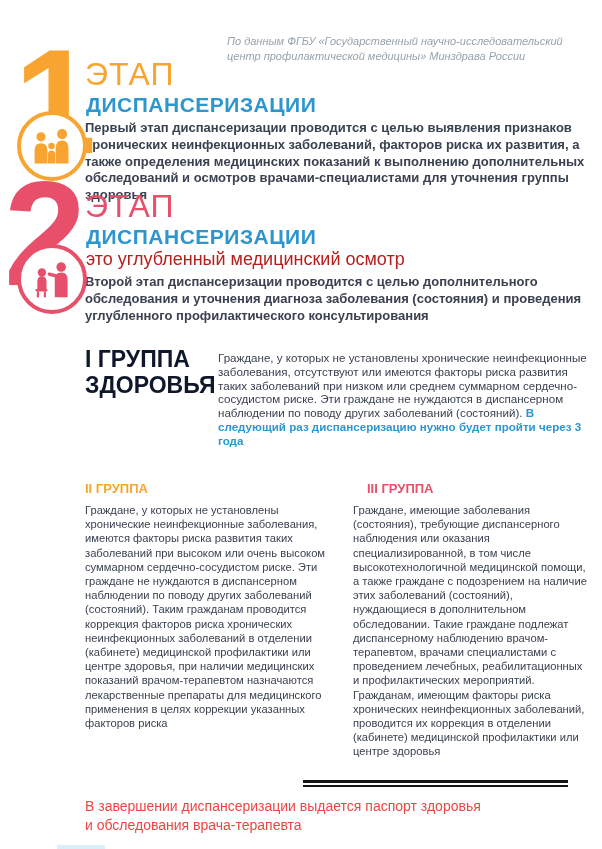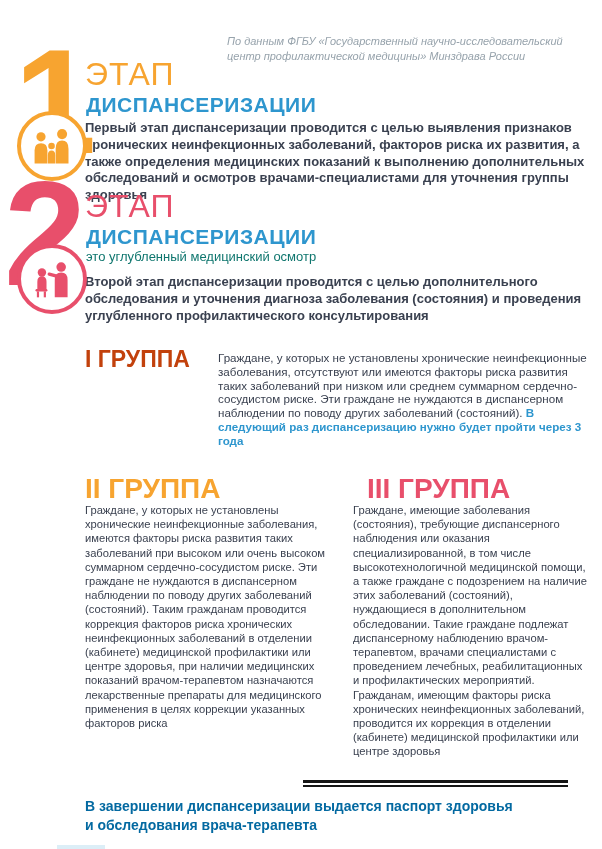--- a/index.html
+++ b/index.html
@@ -26,41 +26,41 @@
   }
   .circle1{left:17px;top:111px;border:4px solid #f7a430;}
   .circle2{left:17px;top:244px;border:4px solid #e84f6b;}
   
   .stage-title{font-weight:normal;font-size:32px;line-height:36px;letter-spacing:1px;}
   .stage-sub{font-weight:bold;font-size:21px;line-height:23px;color:#2e96ce;letter-spacing:.5px;text-align:center;}
   .st1-title{left:85px;top:56px;color:#f7a430;}
   .st1-sub{left:86px;top:93px;}
   .st2-title{left:85px;top:188px;color:#e84f6b;}
   .st2-sub{left:86px;top:225px;}
-  .st2-tagline{left:86px;top:249px;font-size:13px;color:#0f766e;}
+  .st2-tagline{left:86px;top:249px;font-size:18px;color:#b91c1c;}
   
   .stage-text{width:512px;font-size:13px;line-height:16.8px;color:#3a4150;font-weight:bold;}
   .st1-text{left:85px;top:120px;}
   .st2-text{left:85px;top:274px;}
   
-  .g1-title{left:85px;top:346px;width:130px;font-weight:bold;font-size:23px;line-height:26px;color:#c2410c;}
+  .g1-title{left:85px;top:346px;width:130px;font-weight:bold;font-size:23px;line-height:26px;color:#0f172a;}
   .g1-text{left:218px;top:351px;width:372px;font-size:11.6px;line-height:13.8px;}
   .hl{color:#2e96ce;font-weight:bold;}
   
-  .col-title{font-weight:bold;font-size:28px;line-height:22px;}
+  .col-title{font-weight:bold;font-size:13px;line-height:22px;}
   .g2-title{left:85px;top:478px;color:#f7a430;}
   .g3-title{left:367px;top:478px;color:#e84f6b;}
   .col-text{font-size:11.2px;line-height:14.2px;}
   .g2-text{left:85px;top:503px;width:252px;}
   .g3-text{left:353px;top:503px;width:236px;}
   
   .passport-title{left:85px;top:768px;font-weight:bold;font-size:25px;color:#f7a430;letter-spacing:.5px;}
   .passport-rule{left:303px;top:780px;width:265px;height:7px;
     border-top:3px solid #151515;border-bottom:2px solid #151515;box-sizing:border-box;}
-  .passport-text{left:85px;top:797px;width:460px;font-weight:bold;font-size:14px;line-height:19px;color:#0369a1;}
+  .passport-text{left:85px;top:797px;width:460px;font-weight:normal;font-size:14px;line-height:19px;color:#ef4444;}
   .passport-text span{display:block;}
   
   .bottom-mark{left:57px;top:845px;width:48px;height:4px;background:#dceef7;}
   svg{display:block;}
 </style>
 </head>
 <body>
 
 <div class="page">
 
@@ -98,20 +98,21 @@
       </svg>
     </span>
   </div>
   <div class="abs stage-title st2-title">ЭТАП</div>
   <div class="abs stage-sub st2-sub">ДИСПАНСЕРИЗАЦИИ</div>
   <div class="abs st2-tagline">это углубленный медицинский осмотр</div>
   <div class="abs stage-text st2-text">Второй этап диспансеризации проводится с целью дополнительного обследования и уточнения диагноза заболевания (состояния) и проведения углубленного профилактического консультирования</div>
 
   <div class="abs g1-title">
     <span>I ГРУППА</span><br>
+    <span>ЗДОРОВЬЯ</span>
   </div>
   <div class="abs g1-text">
     <span>Граждане, у которых не установлены хронические неинфекционные заболевания, отсутствуют или имеются факторы риска развития таких заболеваний при низком или среднем суммарном сердечно-сосудистом риске. Эти граждане не нуждаются в диспансерном наблюдении по поводу других заболеваний (состояний). </span><span class="hl">В следующий раз диспансеризацию нужно будет пройти через 3 года</span>
   </div>
 
   <div class="abs col-title g2-title">II ГРУППА</div>
   <div class="abs col-text g2-text">Граждане, у которых не установлены хронические неинфекционные заболевания, имеются факторы риска развития таких заболеваний при высоком или очень высоком суммарном сердечно-сосудистом риске. Эти граждане не нуждаются в диспансерном наблюдении по поводу других заболеваний (состояний). Таким гражданам проводится коррекция факторов риска хронических неинфекционных заболеваний в отделении (кабинете) медицинской профилактики или центре здоровья, при наличии медицинских показаний врачом-терапевтом назначаются лекарственные препараты для медицинского применения в целях коррекции указанных факторов риска</div>
 
   <div class="abs col-title g3-title">III ГРУППА</div>
   <div class="abs col-text g3-text">Граждане, имеющие заболевания (состояния), требующие диспансерного наблюдения или оказания специализированной, в том числе высокотехнологичной медицинской помощи, а также граждане с подозрением на наличие этих заболеваний (состояний), нуждающиеся в дополнительном обследовании. Такие граждане подлежат диспансерному наблюдению врачом-терапевтом, врачами специалистами с проведением лечебных, реабилита­ционных и профилактических мероприятий. Гражданам, имеющим факторы риска хронических неинфекционных заболеваний, проводится их коррекция в отделении (кабинете) медицинской профилактики или центре здоровья</div>

